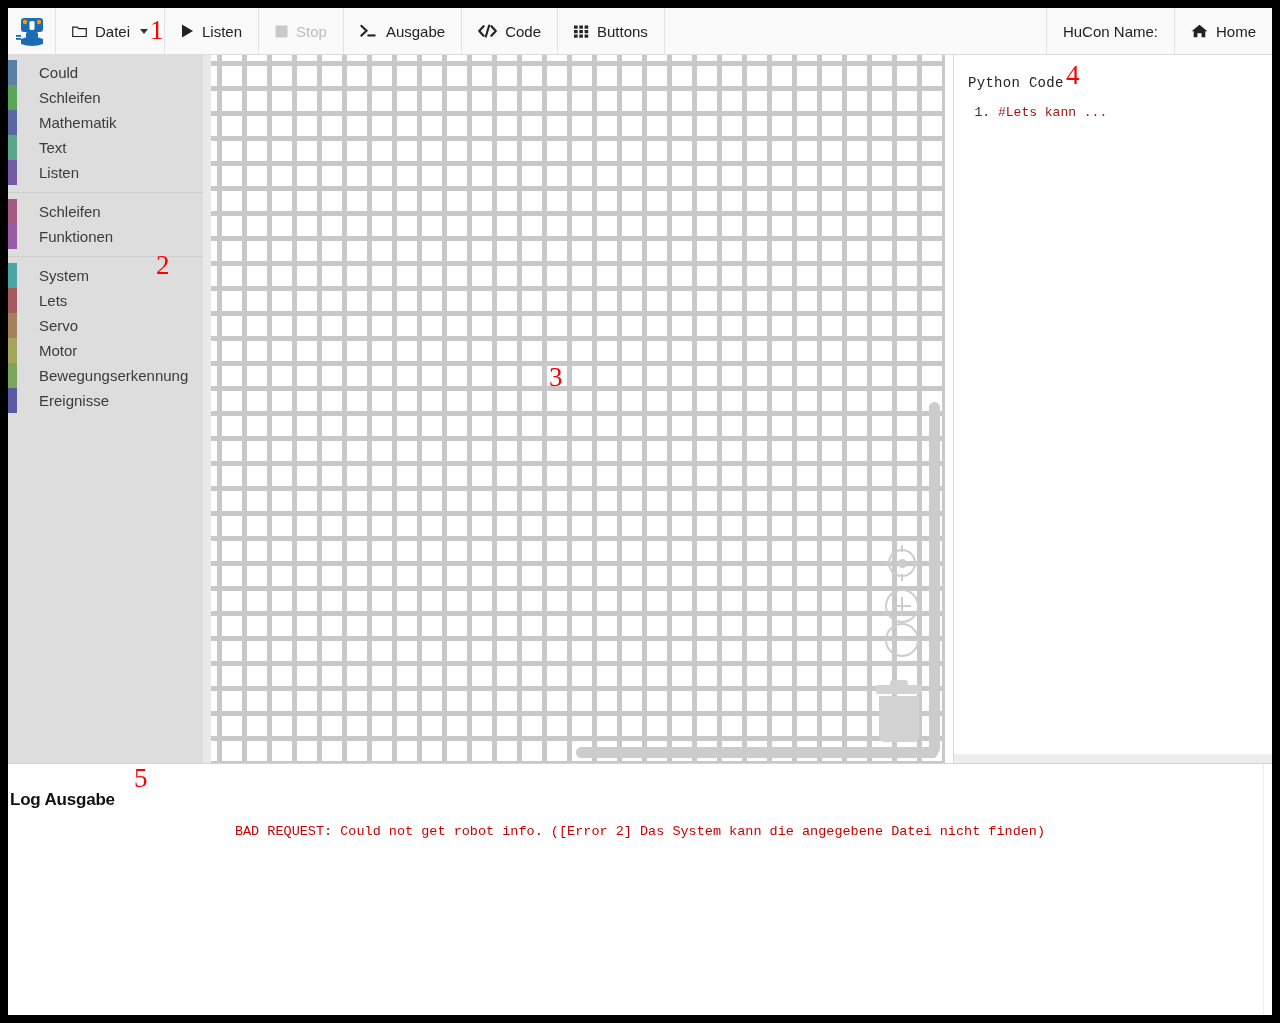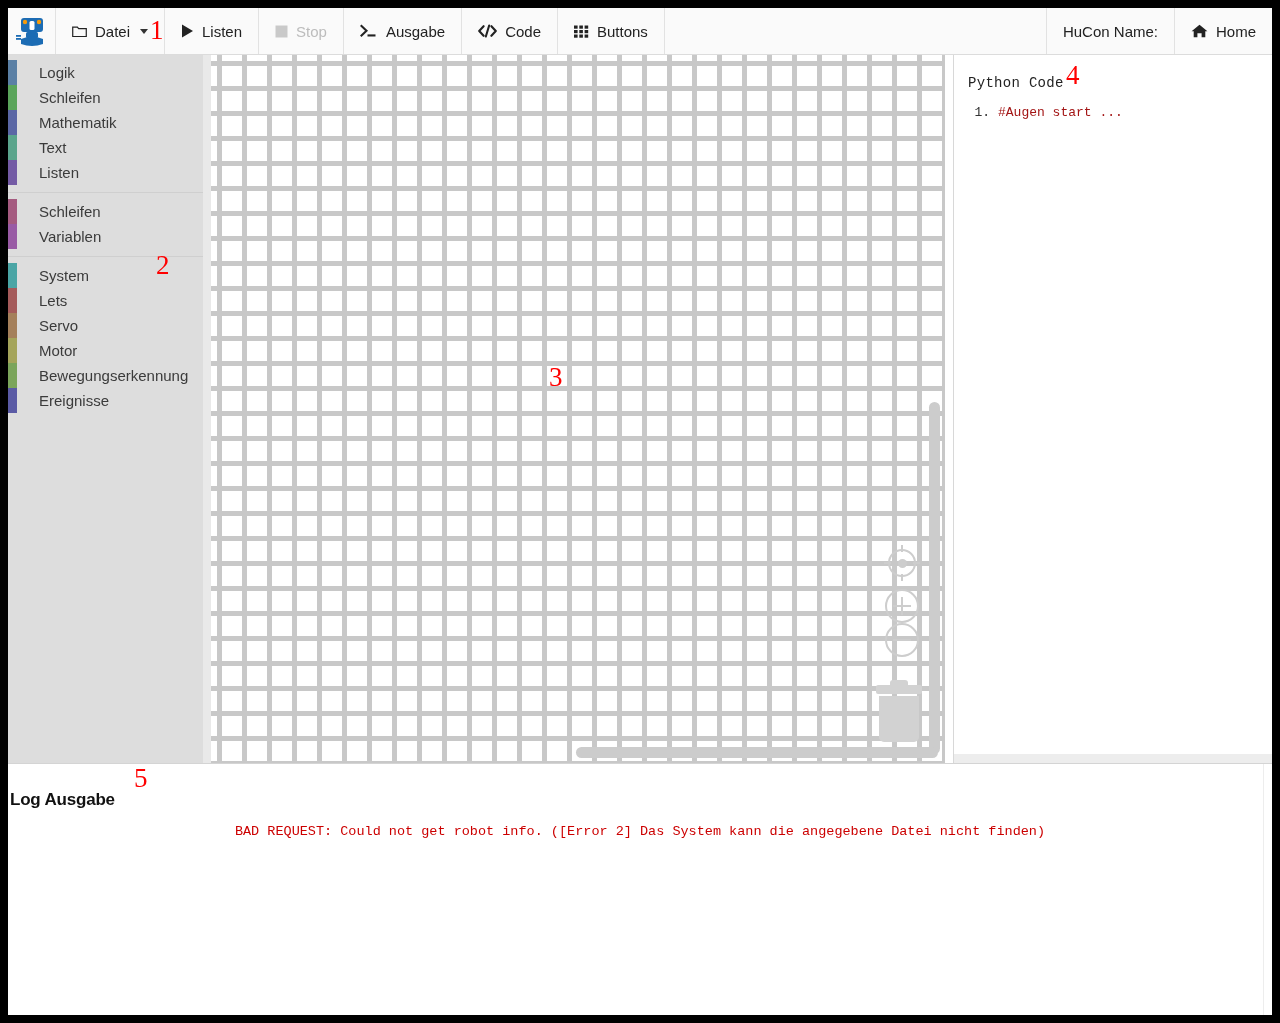--- a/index.html
+++ b/index.html
@@ -298,21 +298,21 @@
         <span>Home</span>
       </div>
     </div>
   </div>
 
   <div id="sidebar">
 
     <div>
       <div class="cat-row">
         <span class="cat-swatch" style="background:#5b80a5"></span>
-        <span class="cat-label">Logik</span>
+        <span class="cat-label">Could</span>
       </div>
       <div class="cat-row">
         <span class="cat-swatch" style="background:#5ba55b"></span>
         <span class="cat-label">Schleifen</span>
       </div>
       <div class="cat-row">
         <span class="cat-swatch" style="background:#5b67a5"></span>
         <span class="cat-label">Mathematik</span>
       </div>
       <div class="cat-row">
@@ -327,21 +327,21 @@
 
     <div class="cat-sep"></div>
 
     <div>
       <div class="cat-row">
         <span class="cat-swatch" style="background:#a55b80"></span>
         <span class="cat-label">Schleifen</span>
       </div>
       <div class="cat-row">
         <span class="cat-swatch" style="background:#995ba5"></span>
-        <span class="cat-label">Variablen</span>
+        <span class="cat-label">Funktionen</span>
       </div>
     </div>
 
     <div class="cat-sep"></div>
 
     <div>
       <div class="cat-row">
         <span class="cat-swatch" style="background:#4aa5a5"></span>
         <span class="cat-label">System</span>
       </div>
@@ -407,21 +407,21 @@
 
     <div class="sb-v" style="right:5px; top:347px; height:352px;"></div>
     <div class="sb-h" style="left:365px; bottom:5px; width:362px;"></div>
   </div>
 
   <div id="codepanel">
     <div class="code-title">Python Code</div>
     <div class="code-lines">
       <div class="code-line">
         <span class="ln-no">1.</span>
-        <span class="ln-txt">#Augen start ...</span>
+        <span class="ln-txt">#Lets kann ...</span>
       </div>
     </div>
     <div class="panel-sb"></div>
   </div>
 
   <div id="logpanel">
     <div class="log-title">Log Ausgabe</div>
     <div class="log-body">
       <div class="log-line">BAD REQUEST: Could not get robot info. ([Error 2] Das System kann die angegebene Datei nicht finden)</div>
     </div>

